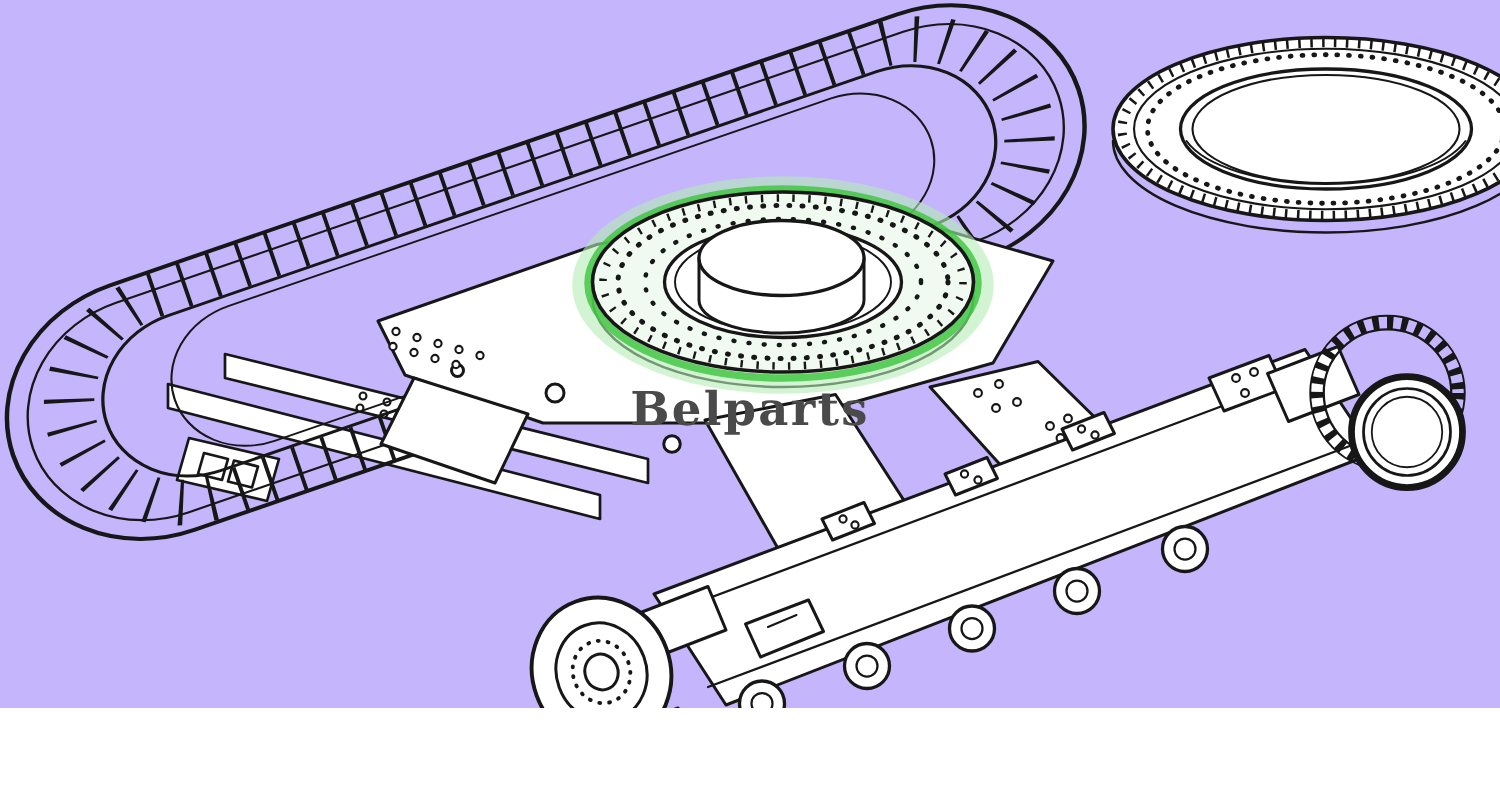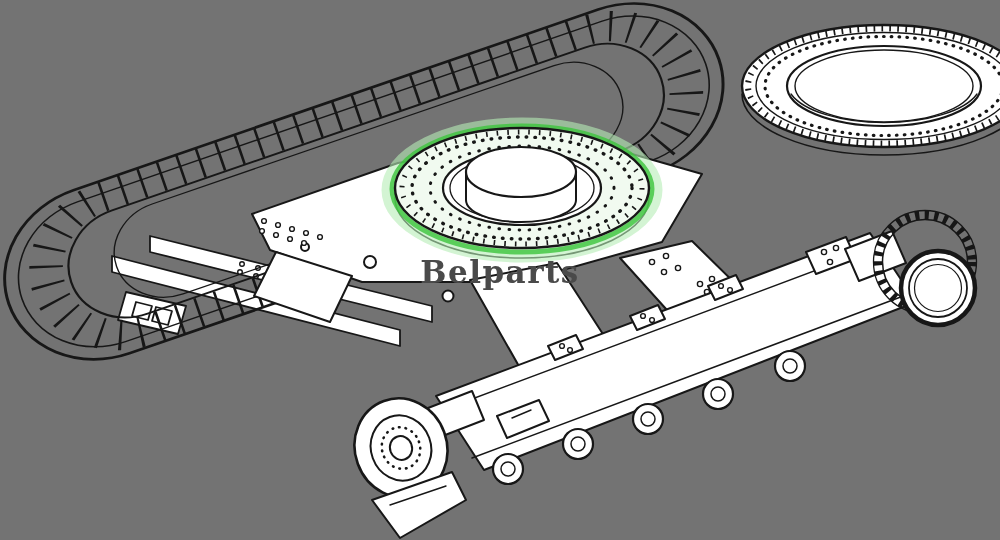--- a/index.html
+++ b/index.html
@@ -1,16 +1,16 @@
 <!DOCTYPE html>
 <html><head>
 <meta charset="utf-8">
 <style>
   html,body{margin:0;padding:0;background:#ffffff;}
-  .stage{position:relative;width:1000px;height:540px;background:#737373;overflow:hidden;
+  .stage{position:relative;width:1000px;height:472px;background:#c4b5fd;overflow:hidden;
          font-family:"Liberation Sans",sans-serif;}
   svg{display:block;}
   text[data-name="watermark"]{
     font-family:"DejaVu Serif",serif;
     font-weight:600;
     letter-spacing:1.5px;
   }
 </style>
 </head>
 <body>

